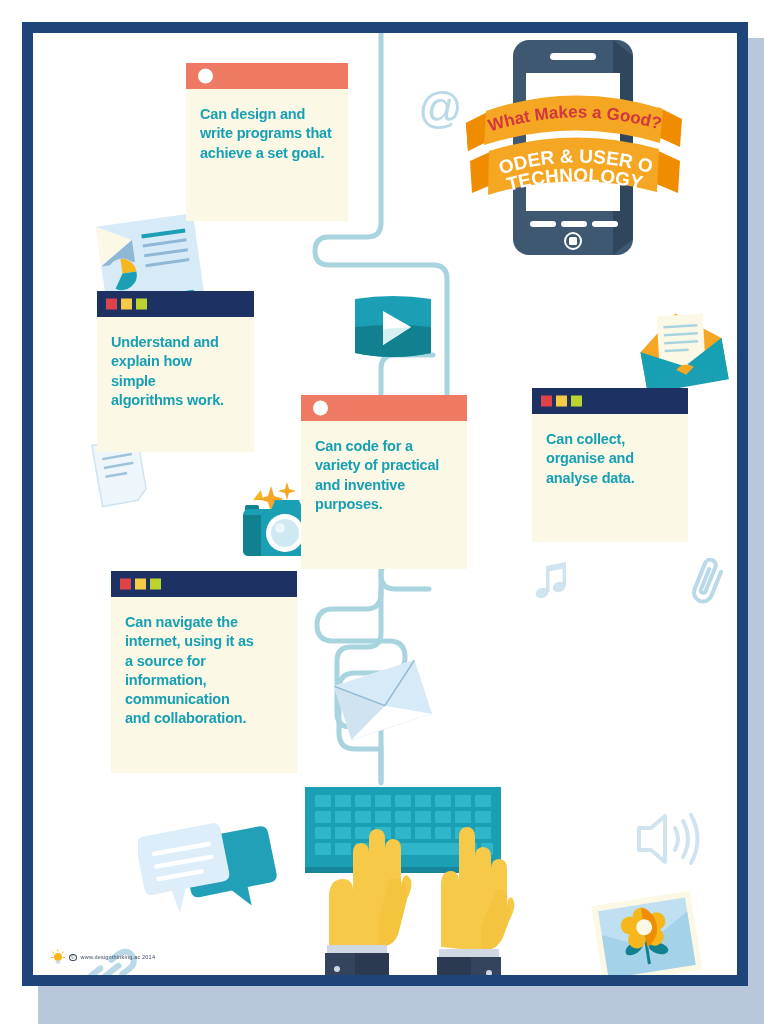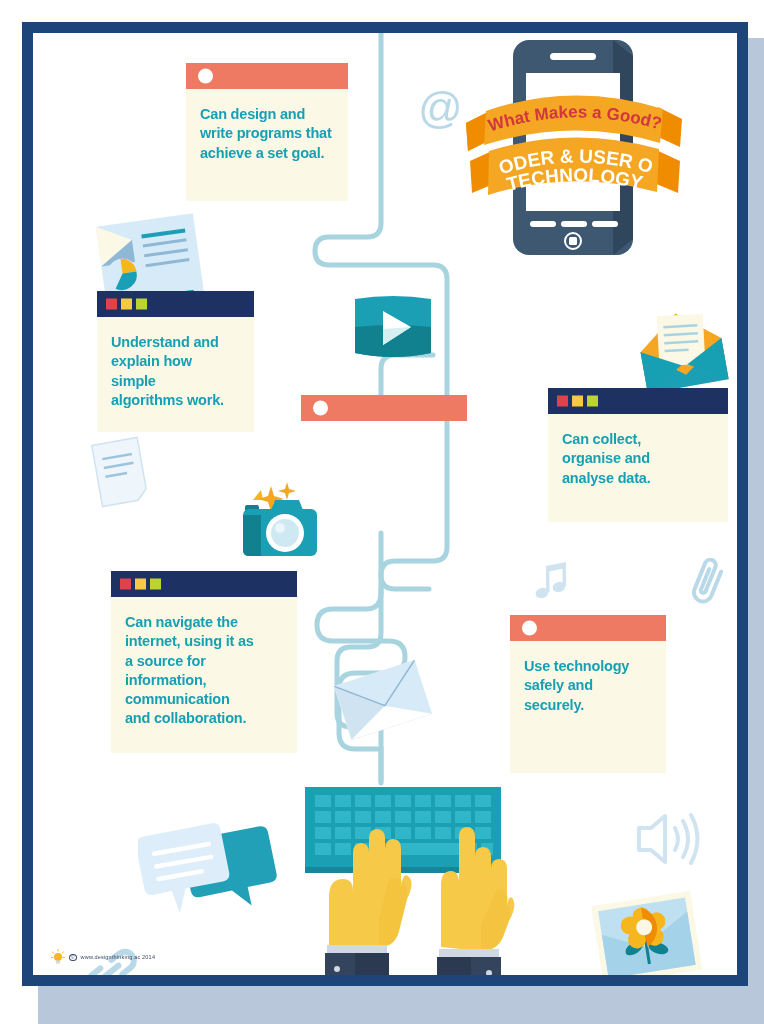--- a/index.html
+++ b/index.html
@@ -34,21 +34,21 @@
   .head-dot{
     position:absolute;left:12px;top:50%;transform:translateY(-50%);
     width:15px;height:15px;border-radius:50%;background:#ffffff;
   }
   .win-dots{position:absolute;left:9px;top:50%;transform:translateY(-50%);display:flex;gap:4px;}
   .win-dots i{display:block;width:11px;height:11px;background:#e0424a;}
   .win-dots i:nth-child(2){background:#f7c944;}
   .win-dots i:nth-child(3){background:#bcd430;}
   .card-body{
     background:#fcf8e6;
-    padding:16px 14px 4px 14px;
+    padding:16px 14px 24px 14px;
     color:#17a0b4;
     font-weight:bold;
     font-size:14.5px;
     line-height:1.33;
     white-space:pre-line;
     letter-spacing:-0.2px;
   }
 
   
   .wire{position:absolute;left:0;top:0;width:704px;height:942px;pointer-events:none;}
@@ -369,23 +369,27 @@
       </div>
       <div class="card-body" style="height:95px;">Understand and
 explain how simple
 algorithms work.</div>
     </div>
 
     <div class="card" style="left:268px;top:362px;width:166px;">
       <div class="card-head coral">
         <span class="head-dot"></span>
       </div>
-    </div>
-
-    <div class="card" style="left:515px;top:355px;width:180px;border-radius:11px;">
+      <div class="card-body" style="height:108px;">Can code for a
+variety of practical
+and inventive
+purposes.</div>
+    </div>
+
+    <div class="card" style="left:499px;top:355px;width:156px;border-radius:11px;">
       <div class="card-head navy">
         <span class="win-dots">
             <i></i>
             <i></i>
             <i></i>
           </span>
       </div>
       <div class="card-body" style="height:88px;">Can collect,
 organise and
 analyse data.</div>
@@ -400,28 +404,20 @@
           </span>
       </div>
       <div class="card-body" style="height:136px;">Can navigate the
 internet, using it as
 a source for
 information,
 communication
 and collaboration.</div>
     </div>
 
-    <div class="card" style="left:477px;top:582px;width:156px;">
-      <div class="card-head coral">
-        <span class="head-dot"></span>
-      </div>
-      <div class="card-body" style="height:112px;">Use technology
-safely and
-securely.</div>
-    </div>
 
     <div class="footer">
       <svg width="14" height="16" viewBox="0 0 14 16">
         <g stroke="#f5b71d" stroke-width="1" stroke-linecap="round">
           <path d="M7 0.5 L7 2"></path>
             <path d="M1.5 3 L2.6 4"></path>
             <path d="M12.5 3 L11.4 4"></path>
           <path d="M0.5 8.5 L2 8.5"></path>
             <path d="M13.5 8.5 L12 8.5"></path>
         </g>

